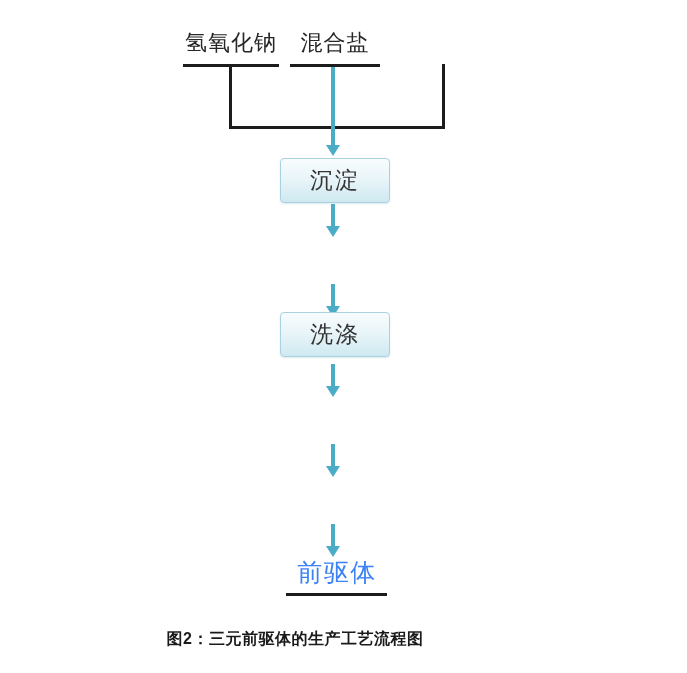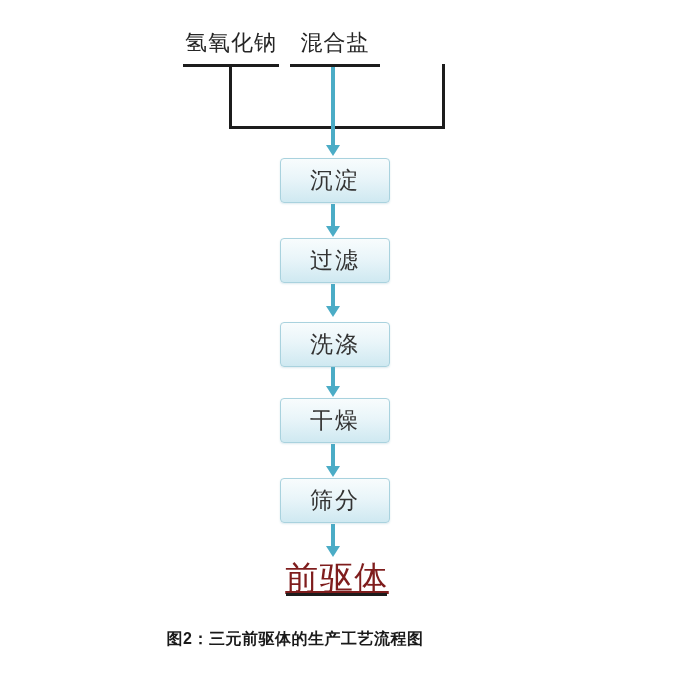--- a/index.html
+++ b/index.html
@@ -89,25 +89,24 @@
     color: #333333;
     white-space: nowrap;
   }
   
   .output-label {
     position: absolute;
     left: 277px;
     width: 120px;
     top: 556px;
     text-align: center;
-    font-size: 33px;
+    font-size: 25px;
     letter-spacing: 1.5px;
-    color: #7f1d1d;
+    color: #3b82f6;
     white-space: nowrap;
-    text-decoration: underline;
   }
   .caption {
     position: absolute;
     left: 0;
     right: 0;
     top: 629px;
     text-align: center;
     font-size: 16px;
     font-weight: bold;
     letter-spacing: 0.5px;
@@ -149,31 +148,22 @@
       <i class="head"></i>
     </div>
   <div class="arrow" style="top:524px; height:33px;">
       <i class="shaft"></i>
       <i class="head"></i>
     </div>
 
   <div class="step-box" style="top:158px;">
     <span class="step-label">沉淀</span>
   </div>
-  <div class="step-box" style="top:238px;">
-    <span class="step-label">过滤</span>
-  </div>
-  <div class="step-box" style="top:322px;">
+  <div class="step-box" style="top:312px;">
     <span class="step-label">洗涤</span>
-  </div>
-  <div class="step-box" style="top:398px;">
-    <span class="step-label">干燥</span>
-  </div>
-  <div class="step-box" style="top:478px;">
-    <span class="step-label">筛分</span>
   </div>
 
   <div class="output-label">前驱体</div>
   <div class="hline" style="left:286px; top:593px; width:101px;"></div>
 
   <div class="caption">图2：三元前驱体的生产工艺流程图</div>
 
 </div>
 
 </body></html>

